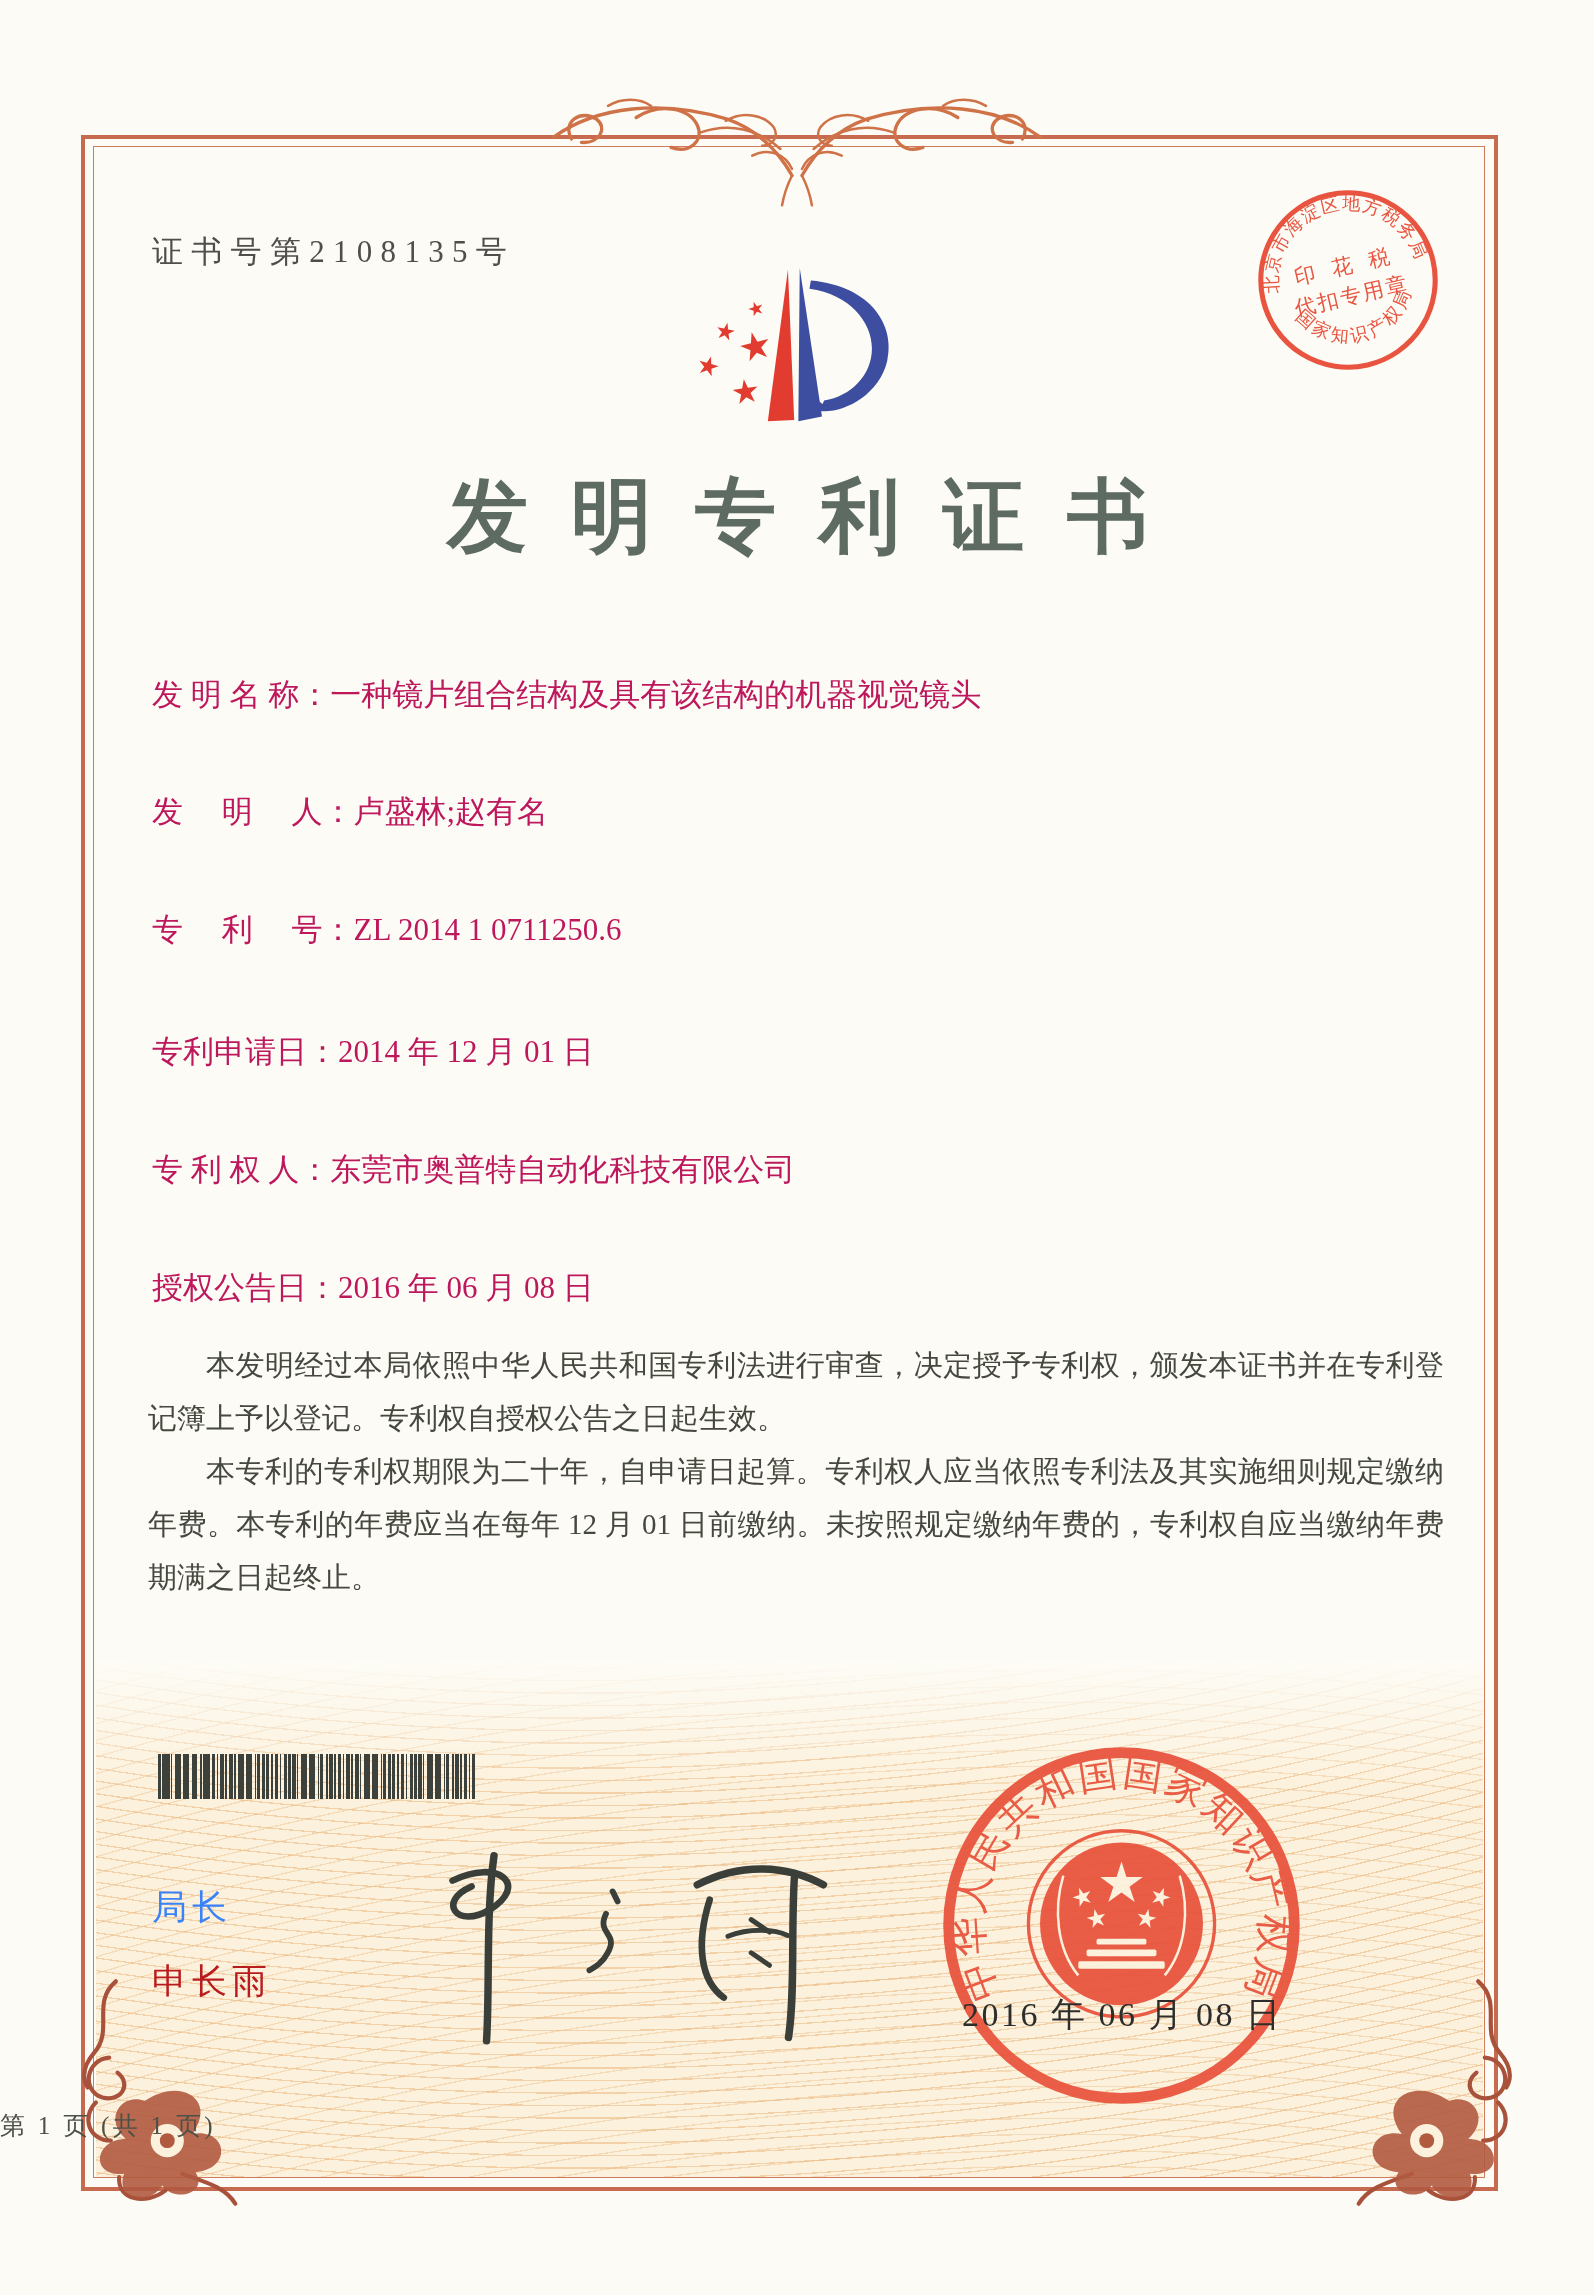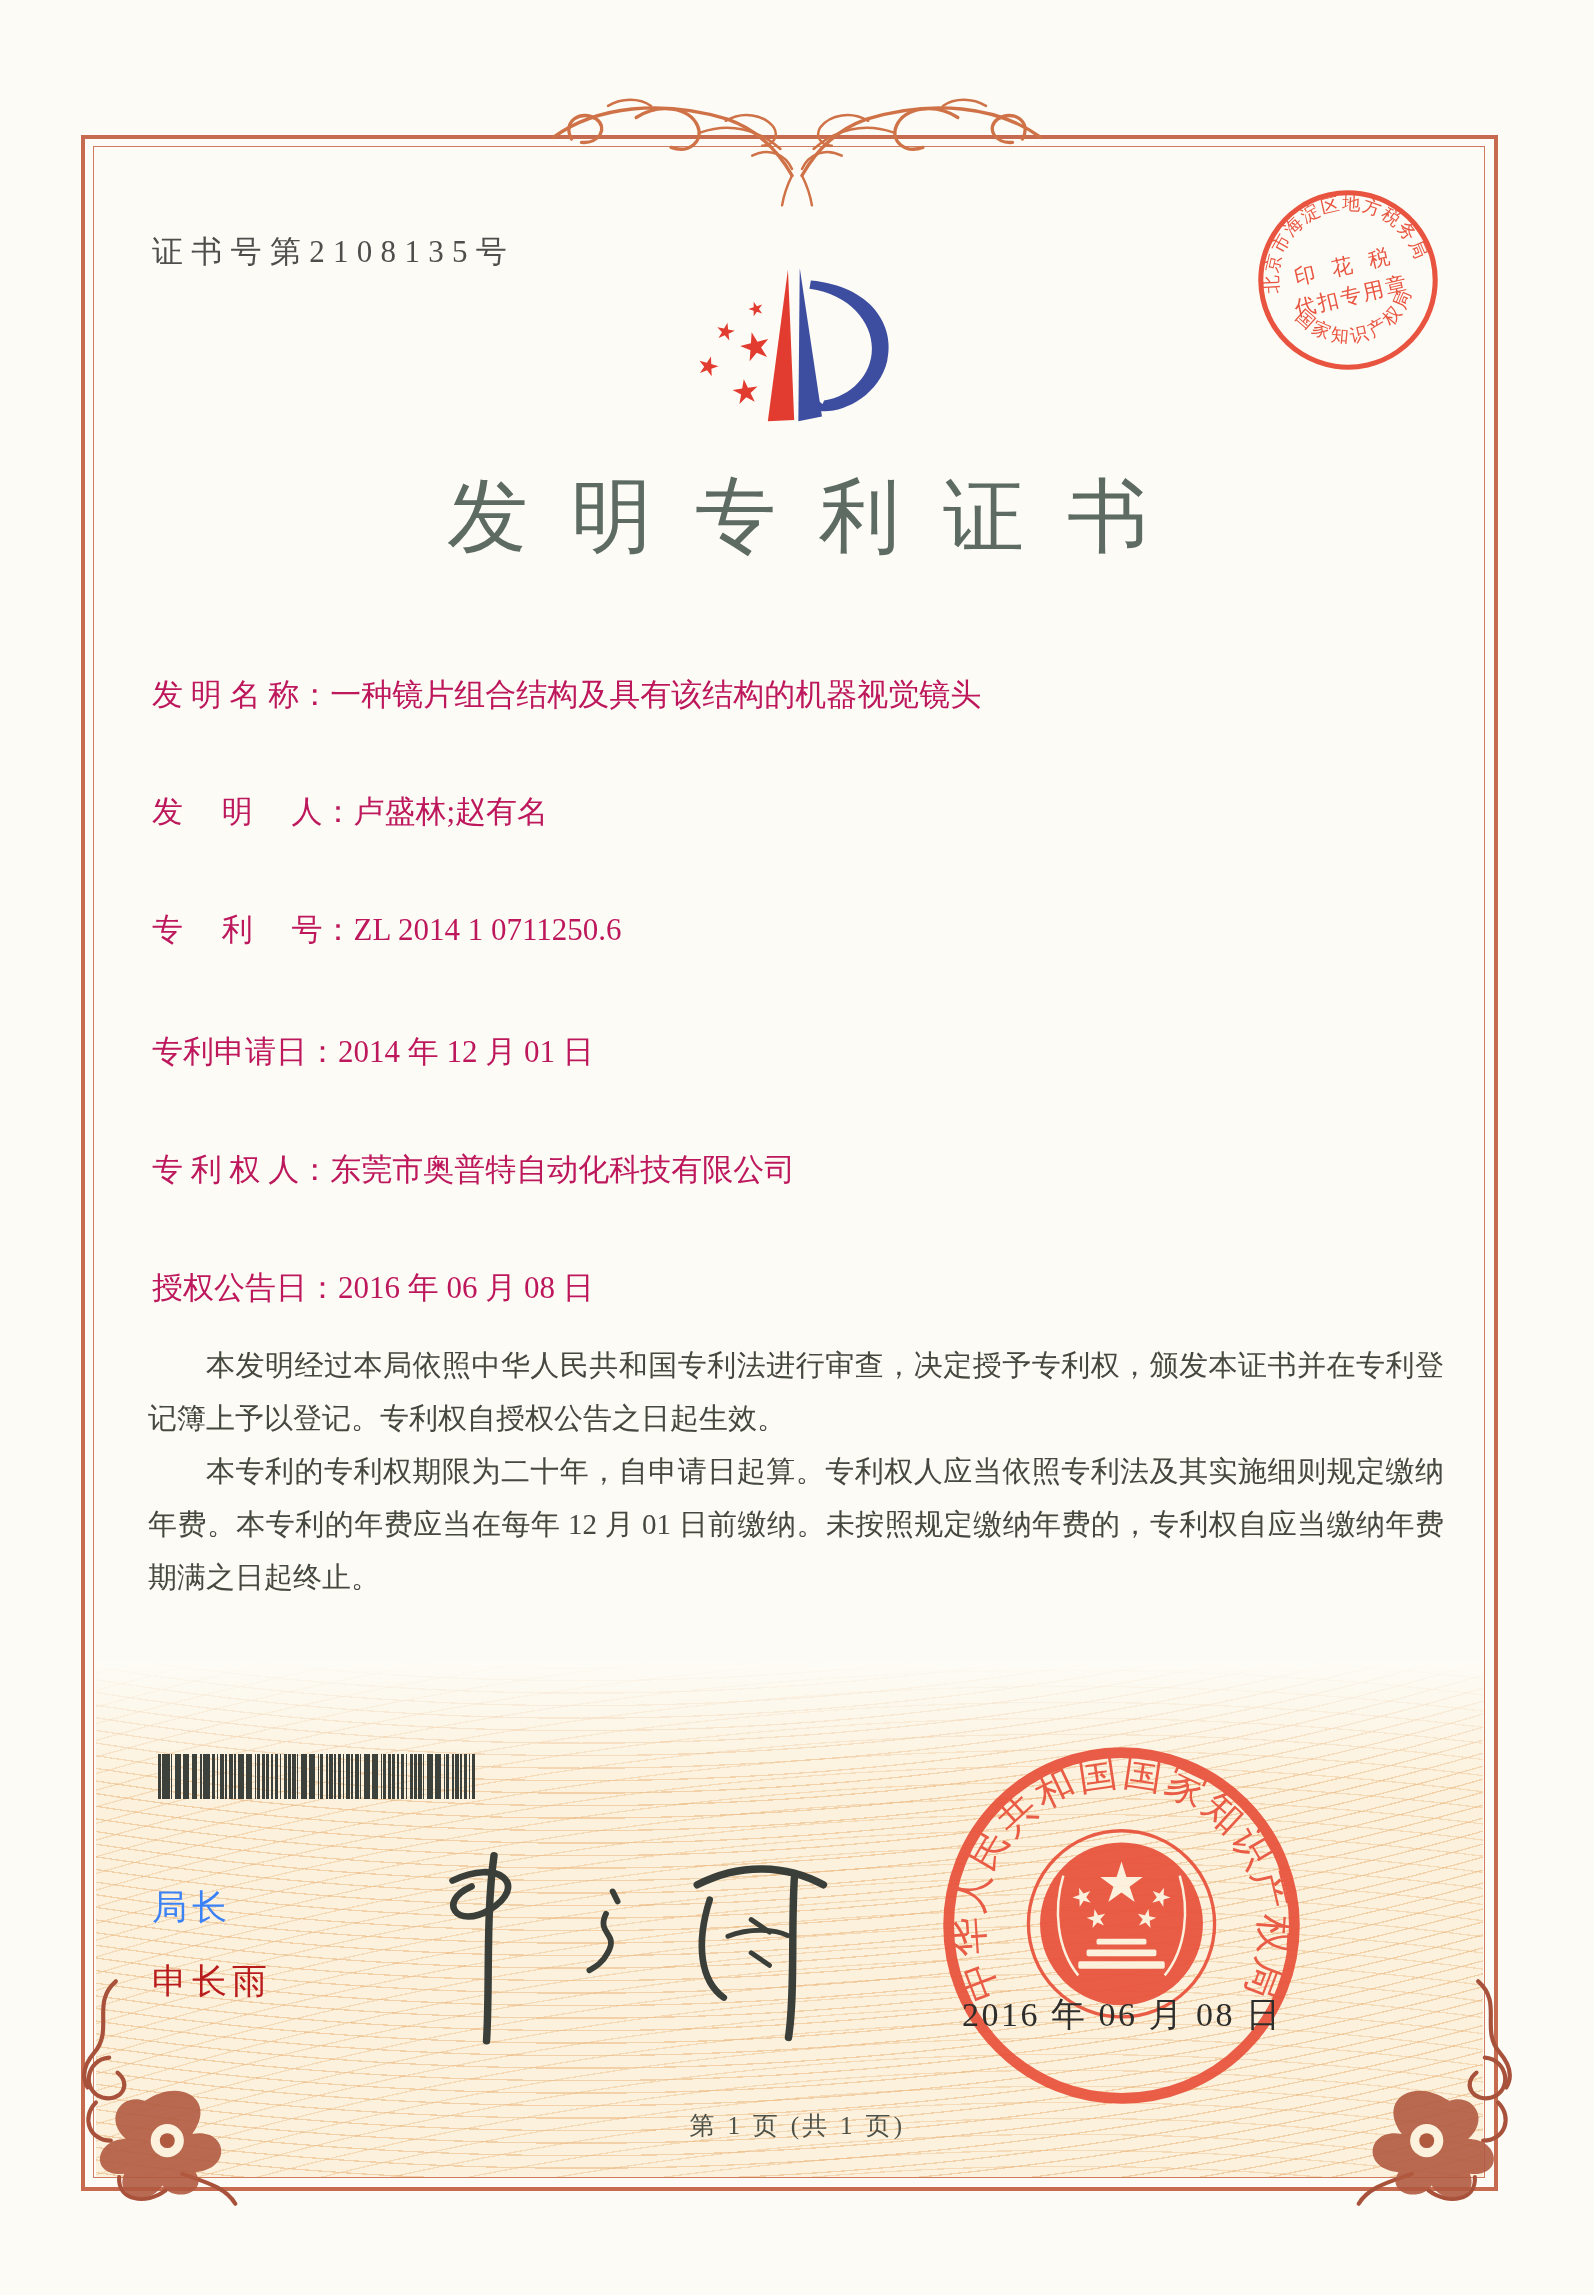--- a/index.html
+++ b/index.html
@@ -30,21 +30,21 @@
     position:absolute;left:96px;top:1661px;width:1387px;height:125px;
     background:linear-gradient(to bottom,#fdfcf6 0%,rgba(253,252,246,0) 100%);
   }
   
   .cert-no{
     position:absolute;left:152px;top:231px;
     font-size:31px;color:#4e4e4c;letter-spacing:8.3px;
   }
   .title{
     position:absolute;left:0;top:463px;width:1595px;text-align:center;
-    font-size:81px;font-weight:400;color:#5d6b63;
+    font-size:81px;font-weight:700;color:#5d6b63;
     letter-spacing:43px;text-indent:43px;
   }
   .field-row{
     position:absolute;left:152px;width:1329px;
     font-size:31px;color:#be185d;white-space:nowrap;
   }
   .field-label{display:inline-block;}
   .field-value{display:inline-block;}
   .row-name{top:674px}.row-inventor{top:791px}.row-patno{top:909px}
   .row-filing{top:1031px}.row-patentee{top:1149px}.row-grant{top:1267px}
@@ -78,21 +78,21 @@
   
   .tax-stamp{position:absolute;left:1239px;top:171px;width:218px;height:218px;}
   .main-seal{position:absolute;left:937px;top:1741px;width:369px;height:369px;}
   .seal-date{
     position:absolute;left:962px;top:1992px;width:349px;
     font-size:34px;color:#2d2d2b;letter-spacing:2.5px;white-space:nowrap;
     z-index:5;
   }
   
   .page-footer{
-    position:absolute;left:0;top:2109px;width:1595px;text-align:center;
+    position:absolute;left:0;top:2109px;width:1595px;text-align:left;
     font-size:25px;color:#4d5047;letter-spacing:3.3px;
   }
   
   .ornament-top{position:absolute;left:538px;top:86px;width:518px;height:126px;}
   .corner-left{position:absolute;left:66px;top:1978px;width:176px;height:234px;}
   .corner-right{position:absolute;left:1352px;top:1978px;width:176px;height:234px;transform:scaleX(-1);}
   .logo{position:absolute;left:679px;top:244px;width:229px;height:209px;}
 </style>
 </head>
 <body>

